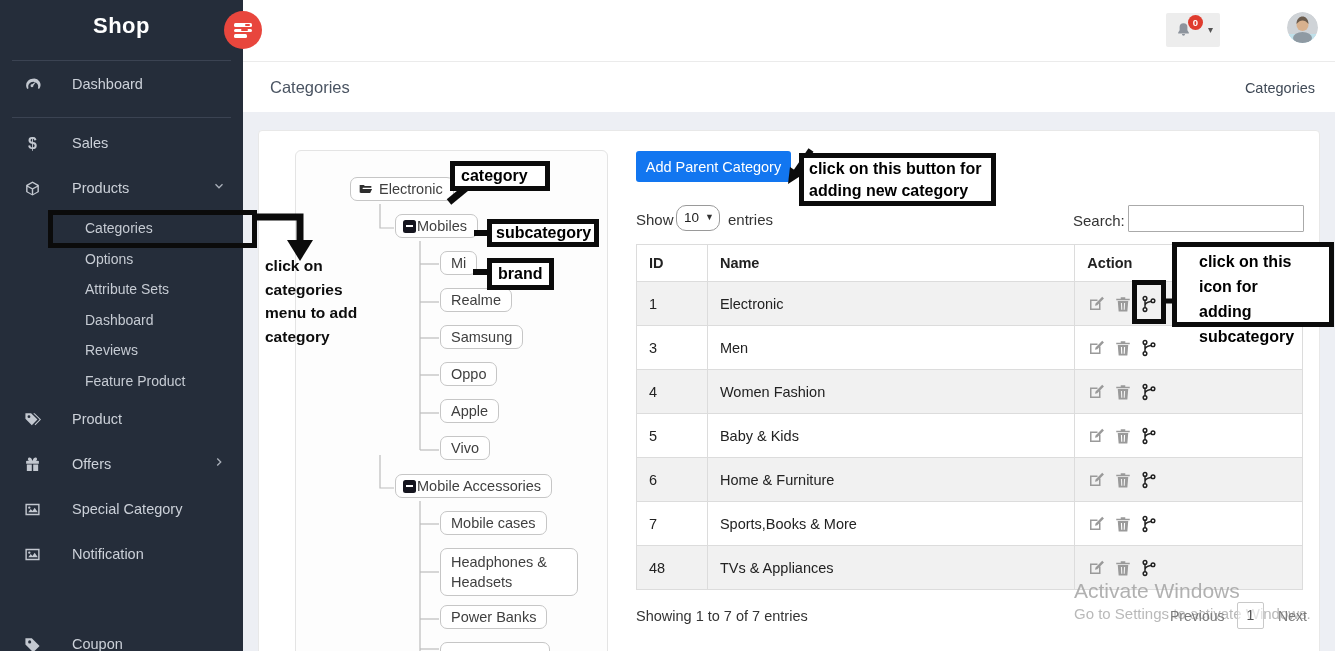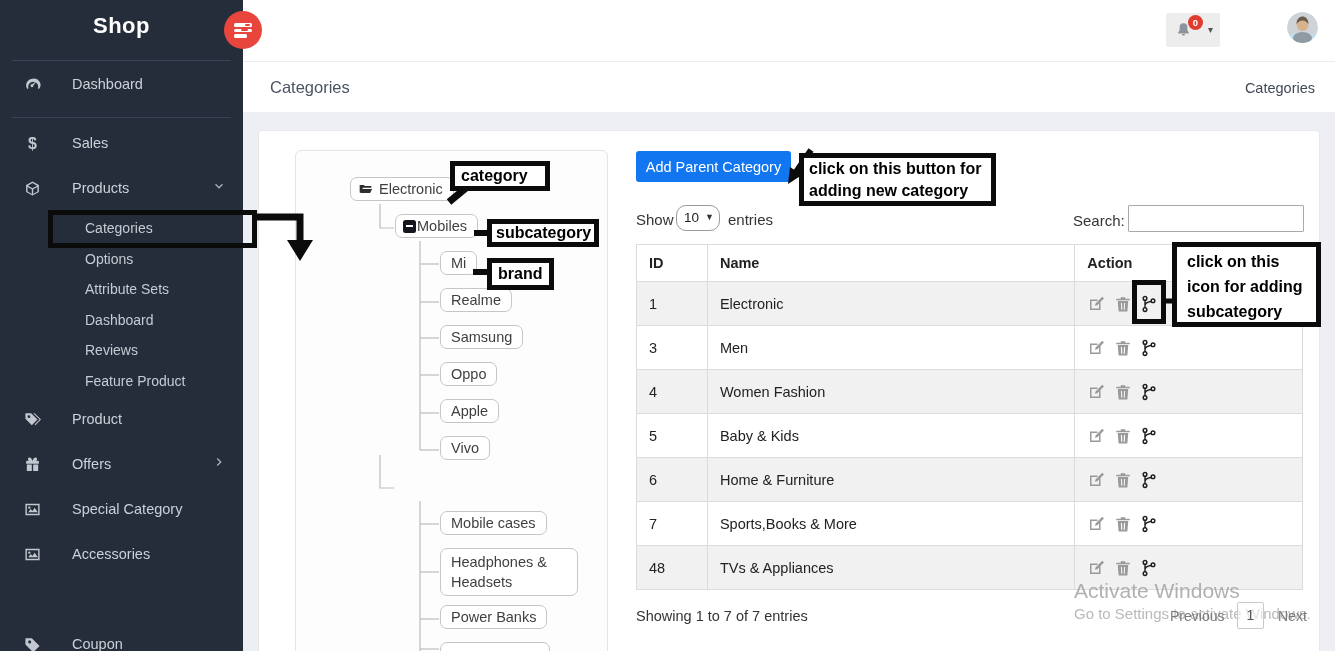--- a/index.html
+++ b/index.html
@@ -213,21 +213,21 @@
           </svg>
         </span>
       <span class="ni-label">Special Category</span>
     </div>
     <div class="nav-item" style="top:544px">
       <span class="ni-icon">
           <svg class="ic">
             <use href="#i-img"></use>
           </svg>
         </span>
-      <span class="ni-label">Accessories</span>
+      <span class="ni-label">Notification</span>
     </div>
     <div class="nav-item" style="top:634px">
       <span class="ni-icon">
           <svg class="ic">
             <use href="#i-tag"></use>
           </svg>
         </span>
       <span class="ni-label">Coupon</span>
     </div>
   </div>
@@ -316,20 +316,24 @@
     </div>
   <div class="tnode" style="left:440px;top:362px">
       <span>Oppo</span>
     </div>
   <div class="tnode" style="left:440px;top:399px">
       <span>Apple</span>
     </div>
   <div class="tnode" style="left:440px;top:436px">
       <span>Vivo</span>
     </div>
+  <div class="tnode parenty" style="left:395px;top:474px">
+    <span class="minus-sq"></span>
+    <span>Mobile Accessories</span>
+  </div>
   <div class="tnode" style="left:440px;top:511px">
       <span>Mobile cases</span>
     </div>
   <div class="tnode" style="left:440px;top:548px;width:138px;white-space:normal;line-height:20px">
       <span>Headphones &amp; Headsets</span>
     </div>
   <div class="tnode" style="left:440px;top:605px">
       <span>Power Banks</span>
     </div>
   <div class="tnode" style="left:440px;top:642px;width:110px;height:28px"></div>
@@ -437,26 +441,27 @@
 
   <div class="showing">Showing 1 to 7 of 7 entries</div>
   <span class="pg-prev">Previous</span>
   <span class="pg-num">1</span>
   <span class="pg-next">Next</span>
 
   <div class="wm1">Activate Windows</div>
   <div class="wm2">Go to Settings to activate Windows.</div>
 
   <div class="ann-frame" style="left:48px;top:210px;width:209px;height:38px"></div>
+  <div class="ann-text" style="left:265px;top:254px;width:114px;font-size:15.5px;line-height:23.5px">click on categories menu to add category</div>
   <div class="ann-box" style="left:450px;top:161px;width:100px;height:30px;font-size:16px;line-height:20px;padding:0 6px">category</div>
   <div class="ann-box" style="left:487px;top:219px;width:112px;height:28px;font-size:16px;line-height:18px;padding:0 4px">subcategory</div>
   <div class="ann-box" style="left:487px;top:258px;width:67px;height:32px;font-size:16px;line-height:22px;padding:0 6px">brand</div>
   <div class="ann-box" style="left:799px;top:153px;width:197px;height:53px;font-size:16px;line-height:22px;padding:0 5px">click on this button for adding new category</div>
   <div class="ann-frame" style="left:1132px;top:280px;width:34px;height:44px"></div>
-  <div class="ann-box" style="left:1172px;top:242px;width:149px;height:85px;font-size:16px;line-height:25px;padding:2px 10px">click on this icon for adding subcategory</div>
+  <div class="ann-box" style="left:1172px;top:242px;width:162px;height:85px;font-size:16px;line-height:25px;padding:2px 22px">click on this icon for adding subcategory</div>
 
   <svg class="arrow-svg">
     <g stroke="#0b0b0b" fill="#0b0b0b">
       <path d="M253 217 H300 V241" fill="none" stroke-width="7"></path>
       <polygon points="287,240 313,240 300,261" stroke="none"></polygon>
       <path d="M811 150 L794 175" fill="none" stroke-width="6"></path>
       <polygon points="788,184 790,167 802,175" stroke="none"></polygon>
       <path d="M1164 301 H1177" fill="none" stroke-width="5"></path>
       <path d="M466 188 L449 202" fill="none" stroke-width="7"></path>
       <path d="M474 233 H489" fill="none" stroke-width="6"></path>

